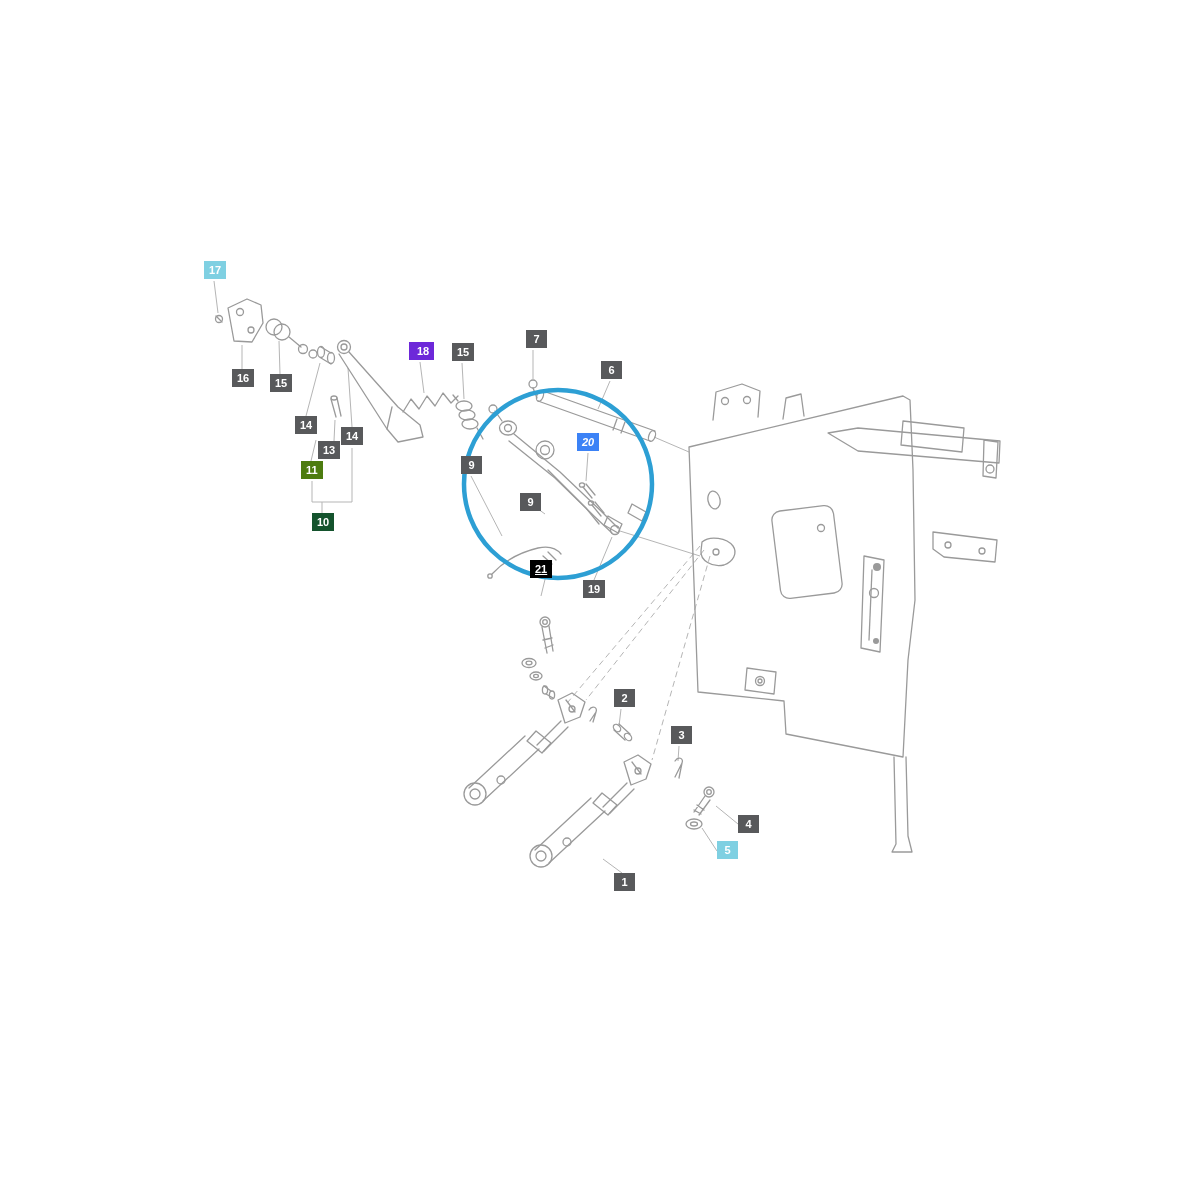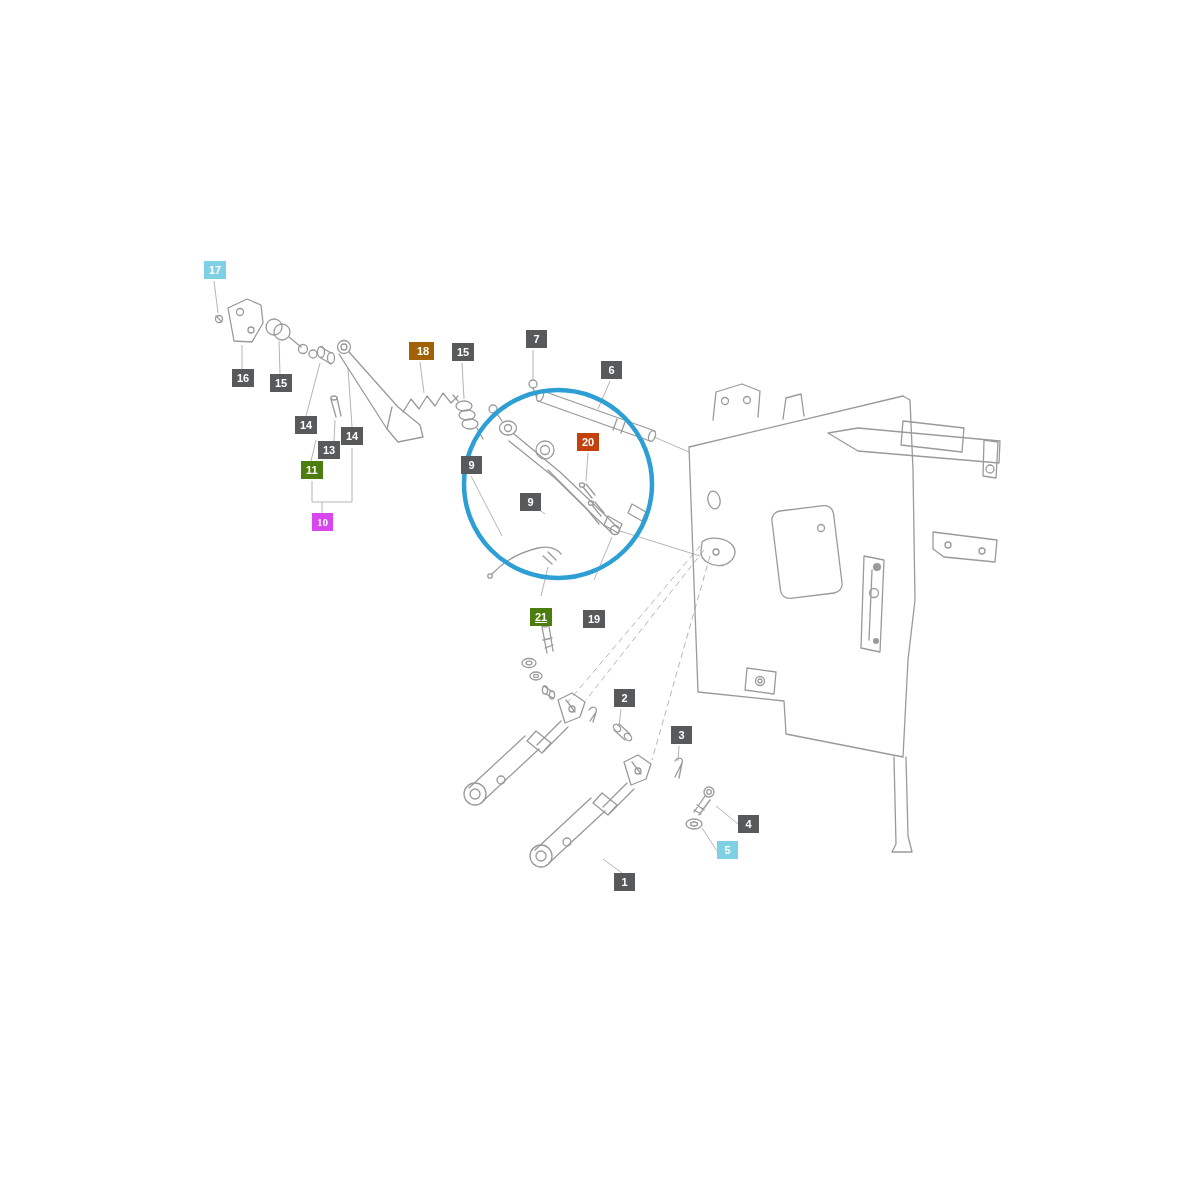--- a/index.html
+++ b/index.html
@@ -188,30 +188,30 @@
   </svg>
 
   <div>
       <div class="part-label" style="left: 204px; top: 261px; background: rgb(127, 208, 226);">17</div>
       <div class="part-label" style="left: 232px; top: 369px; background: rgb(88, 89, 91);">16</div>
       <div class="part-label" style="left: 270px; top: 374px; background: rgb(88, 89, 91);">15</div>
       <div class="part-label" style="left: 295px; top: 416px; background: rgb(88, 89, 91);">14</div>
       <div class="part-label" style="left: 318px; top: 441px; background: rgb(88, 89, 91); text-align: center;">13</div>
       <div class="part-label" style="left: 341px; top: 427px; background: rgb(88, 89, 91);">14</div>
       <div class="part-label" style="left: 301px; top: 461px; background: #4d7c0f;">11</div>
-      <div class="part-label" style="left: 312px; top: 513px; background: #d946ef; font-family: Liberation Serif, serif;">10</div>
-      <div class="part-label" style="left: 409px; top: 342px; background: #a16207; padding-left: 8px;">18</div>
+      <div class="part-label" style="left: 312px; top: 513px; background: #14532d;">10</div>
+      <div class="part-label" style="left: 409px; top: 342px; background: #6d28d9; padding-left: 8px;">18</div>
       <div class="part-label" style="left: 452px; top: 343px; background: rgb(88, 89, 91);">15</div>
       <div class="part-label" style="left: 526px; top: 330px; background: rgb(88, 89, 91);">7</div>
       <div class="part-label" style="left: 601px; top: 361px; background: rgb(88, 89, 91);">6</div>
       <div class="part-label" style="left: 461px; top: 456px; background: rgb(88, 89, 91);">9</div>
       <div class="part-label" style="left: 520px; top: 493px; background: rgb(88, 89, 91);">9</div>
-      <div class="part-label" style="left: 577px; top: 433px; background: #c2410c;">20</div>
-      <div class="part-label" style="left: 583px; top: 580px; background: rgb(88, 89, 91); margin-top: 30px;">19</div>
-      <div class="part-label" style="left: 530px; top: 608px; background: #4d7c0f; text-decoration: underline;">21</div>
+      <div class="part-label" style="left: 577px; top: 433px; background: #3b82f6; font-style: italic;">20</div>
+      <div class="part-label" style="left: 583px; top: 580px; background: rgb(88, 89, 91);">19</div>
+      <div class="part-label" style="left: 530px; top: 560px; background: #000000; text-decoration: underline;">21</div>
       <div class="part-label" style="left: 614px; top: 689px; background: rgb(88, 89, 91);">2</div>
       <div class="part-label" style="left: 671px; top: 726px; background: rgb(88, 89, 91);">3</div>
       <div class="part-label" style="left: 738px; top: 815px; background: rgb(88, 89, 91);">4</div>
       <div class="part-label" style="left: 717px; top: 841px; background: rgb(127, 208, 226);">5</div>
       <div class="part-label" style="left: 614px; top: 873px; background: rgb(88, 89, 91);">1</div>
     </div>
 
 </div>
 
 </body></html>

